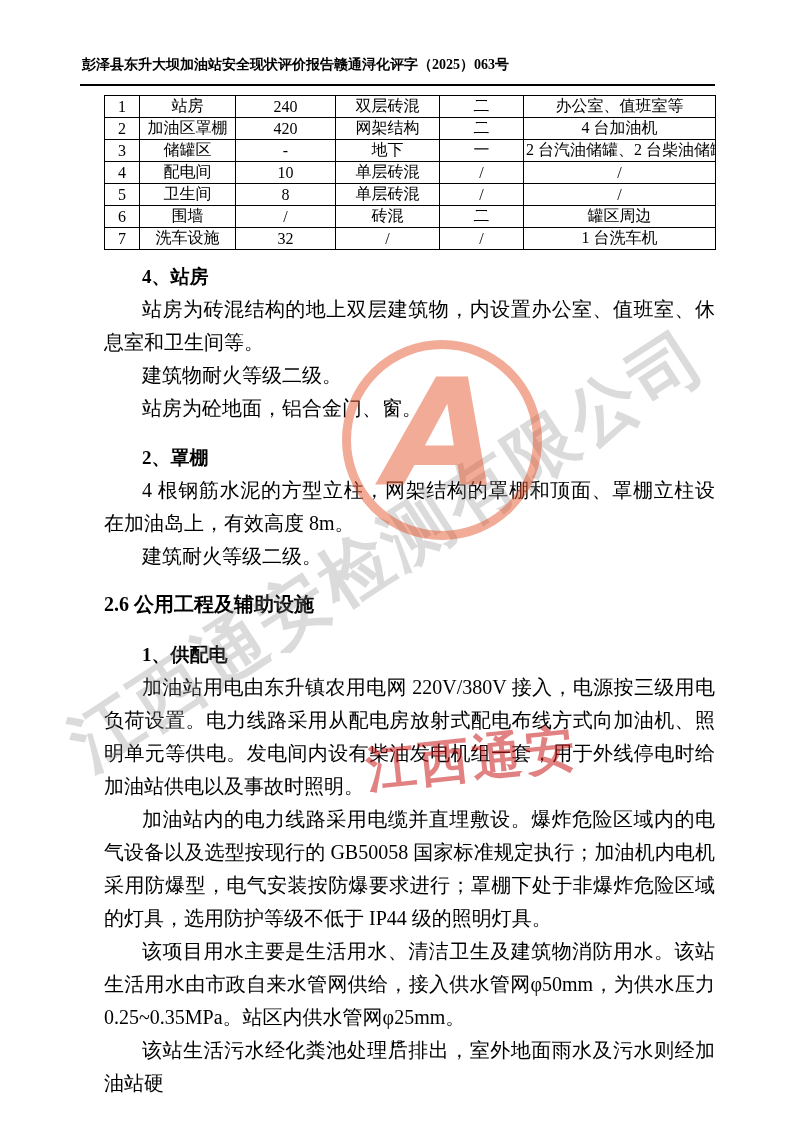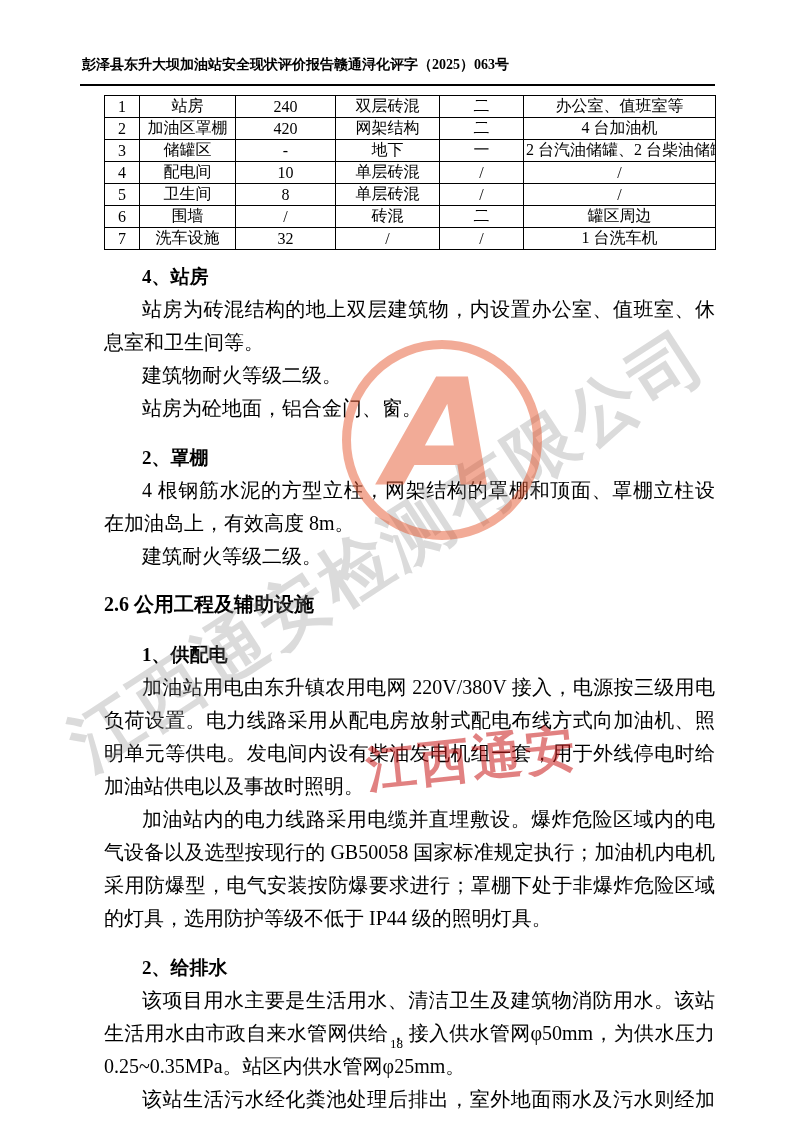--- a/index.html
+++ b/index.html
@@ -163,21 +163,20 @@
     <div class="body-text sub-heading">2、罩棚</div>
     <p class="body-text para">4 根钢筋水泥的方型立柱，网架结构的罩棚和顶面、罩棚立柱设在加油岛上，有效高度 8m。</p>
     <p class="body-text para">建筑耐火等级二级。</p>
 
     <div class="section-heading">2.6 公用工程及辅助设施</div>
 
     <div class="body-text sub-heading">1、供配电</div>
     <p class="body-text para">加油站用电由东升镇农用电网 220V/380V 接入，电源按三级用电负荷设置。电力线路采用从配电房放射式配电布线方式向加油机、照明单元等供电。发电间内设有柴油发电机组一套，用于外线停电时给加油站供电以及事故时照明。</p>
     <p class="body-text para">加油站内的电力线路采用电缆并直埋敷设。爆炸危险区域内的电气设备以及选型按现行的 GB50058 国家标准规定执行；加油机内电机采用防爆型，电气安装按防爆要求进行；罩棚下处于非爆炸危险区域的灯具，选用防护等级不低于 IP44 级的照明灯具。</p>
 
-    <div class="body-text sub-heading">2、给排水</div>
     <p class="body-text para">该项目用水主要是生活用水、清洁卫生及建筑物消防用水。该站生活用水由市政自来水管网供给，接入供水管网φ50mm，为供水压力 0.25~0.35MPa。站区内供水管网φ25mm。</p>
     <p class="body-text para">该站生活污水经化粪池处理后排出，室外地面雨水及污水则经加油站硬</p>
 
   </div>
 
   <div class="watermark">
     <div class="wm-company">江西通安检测有限公司</div>
     <div class="wm-logo">
       <span class="logo-letter">A</span>
     </div>

